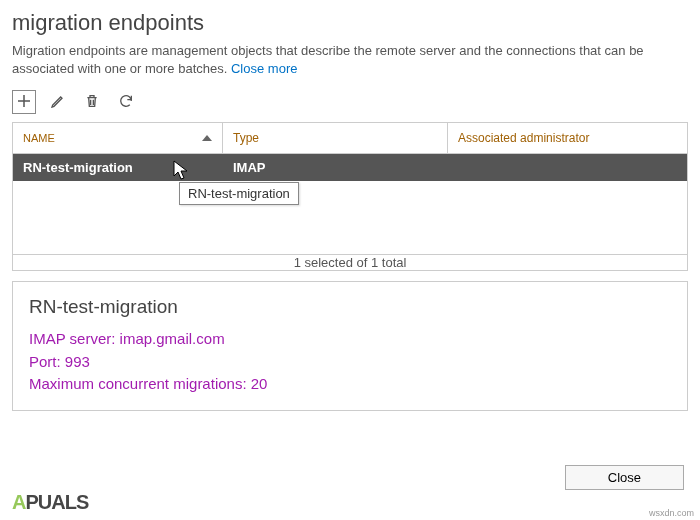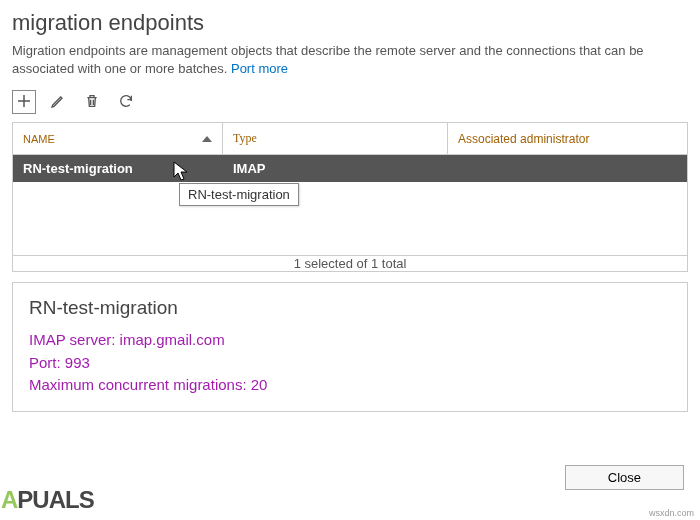--- a/index.html
+++ b/index.html
@@ -56,21 +56,21 @@
     }
     .thead .col {
       padding: 8px 10px;
       border-right: 1px solid #ccc;
       display: flex;
       align-items: center;
       justify-content: space-between;
     }
     .thead .col:last-child { border-right: none; }
     .col-name { width: 210px; text-transform: uppercase; font-size: 11px; }
-    .col-type { width: 225px; font-family: Liberation Serif, serif; }
+    .col-type { width: 225px; }
     .col-admin { flex: 1; }
     .sort-caret {
       width: 0; height: 0;
       border-left: 5px solid transparent;
       border-right: 5px solid transparent;
       border-bottom: 6px solid #666;
     }
     .tbody-wrap { height: 100px; position: relative; }
     .row {
       display: flex;
@@ -129,43 +129,43 @@
       position: absolute;
       right: 16px; bottom: 30px;
       border: 1px solid #aaa;
       background: #f7f7f7;
       padding: 4px 42px;
       font-size: 13px;
       cursor: pointer;
     }
     .watermark {
       position: absolute;
-      left: 1px; bottom: 6px;
-      font-size: 24px;
+      left: 12px; bottom: 6px;
+      font-size: 20px;
       font-weight: 800;
       color: #333;
       letter-spacing: -1px;
       opacity: 0.9;
     }
     .watermark .accent { color: #8bc34a; }
     .watermark-small {
       position: absolute;
       right: 6px; bottom: 2px;
       font-size: 9px;
       color: #999;
     }
   </style>
 </head>
 <body>
 
 <div class="page-title">migration endpoints</div>
 
 <div class="page-desc">
   <span>Migration endpoints are management objects that describe the remote server and the connections that can be associated with one or more batches.</span>
-  <a>Port more</a>
+  <a>Close more</a>
 </div>
 
 <div class="toolbar">
   <div class="btn btn-add">
     <span>
       <svg viewBox="0 0 24 24">
           <line x1="12" y1="4" x2="12" y2="20"></line>
           <line x1="4" y1="12" x2="20" y2="12"></line>
         </svg>
     </span>

